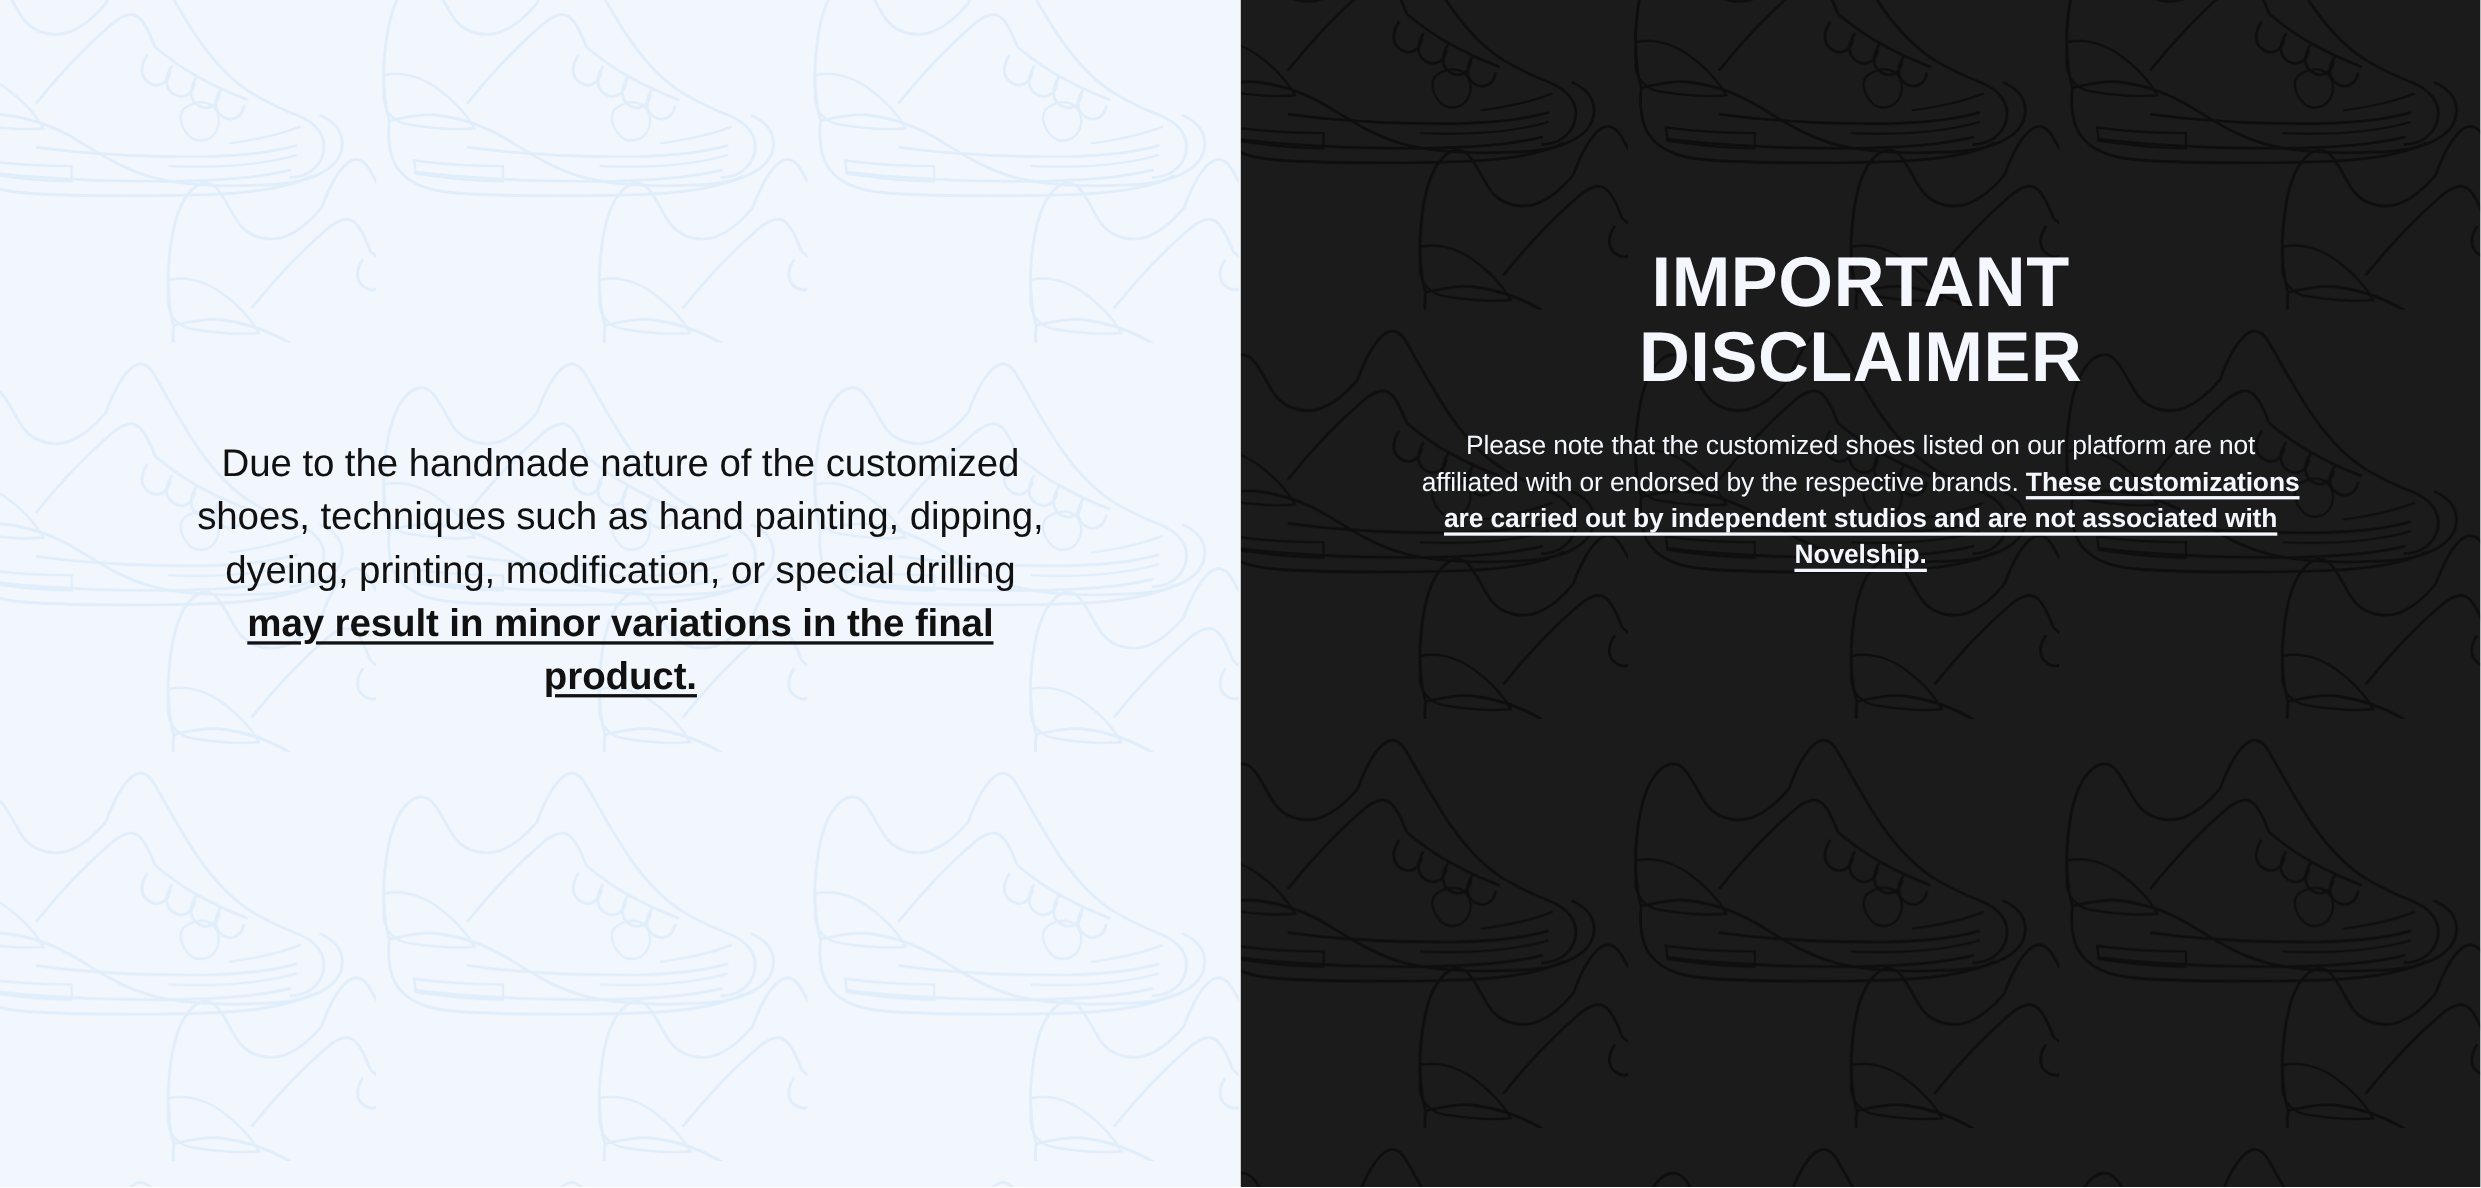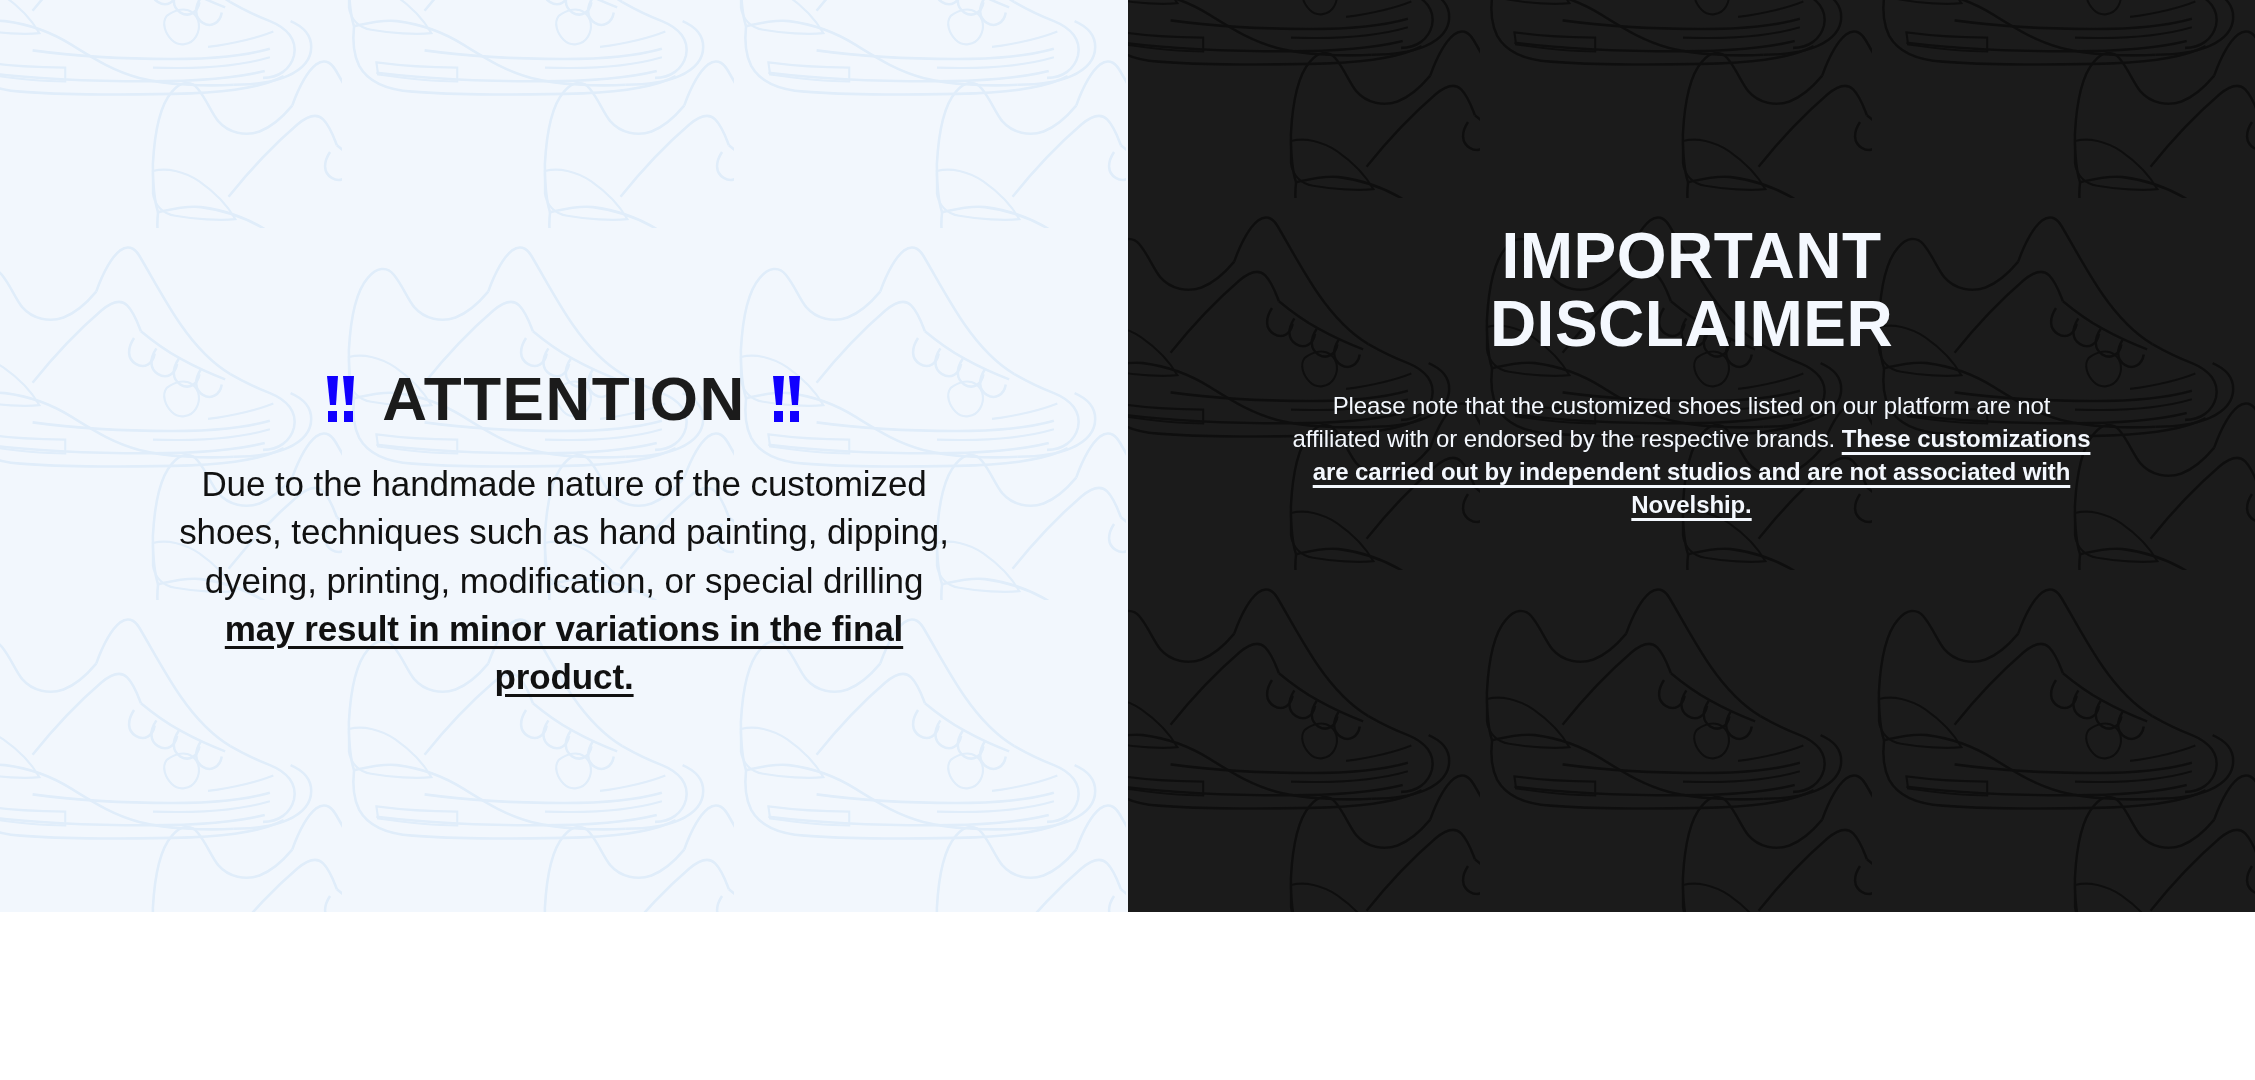--- a/index.html
+++ b/index.html
@@ -15,21 +15,21 @@
 
   .banner {
     width: 2255px;
     height: 1080px;
     display: flex;
     position: relative;
   }
 
   .panel {
     position: relative;
-    height: 912px;
+    height: 1079px;
     overflow: hidden;
     display: flex;
     flex-direction: column;
     align-items: center;
     justify-content: flex-start;
     box-sizing: border-box;
   }
 
   .panel-left {
     width: 1128px;
@@ -188,39 +188,20 @@
             <use href="#sneaker-art"></use>
           </g>
         </pattern>
       </defs>
       <rect x="0" y="0" width="1128" height="1080" fill="#f2f7fd"></rect>
       <rect x="0" y="0" width="1128" height="1080" fill="url(#sneaker-tile-light)"></rect>
     </svg>
 
     <div class="content content-left">
 
-      <h1 class="attention-heading">
-        <span class="bang">
-          <svg width="30" height="48" viewBox="0 0 30 48" aria-hidden="true">
-            <polygon points="1,1 12,1 10,30 4,30" fill="#1100ff"></polygon>
-            <rect x="2" y="36" width="9" height="11" fill="#1100ff"></rect>
-            <polygon points="17,1 28,1 26,30 20,30" fill="#1100ff"></polygon>
-            <rect x="18" y="36" width="9" height="11" fill="#1100ff"></rect>
-          </svg>
-        </span>
-        <span>ATTENTION</span>
-        <span class="bang">
-          <svg width="30" height="48" viewBox="0 0 30 48" aria-hidden="true">
-            <polygon points="1,1 12,1 10,30 4,30" fill="#1100ff"></polygon>
-            <rect x="2" y="36" width="9" height="11" fill="#1100ff"></rect>
-            <polygon points="17,1 28,1 26,30 20,30" fill="#1100ff"></polygon>
-            <rect x="18" y="36" width="9" height="11" fill="#1100ff"></rect>
-          </svg>
-        </span>
-      </h1>
 
       <p class="body-left"><span>Due to the handmade nature of the customized shoes, techniques such as hand painting, dipping, dyeing, printing, modification, or special drilling </span><span class="emph">may result in minor variations in the final product.</span></p>
 
     </div>
   </section>
 
   <section class="panel panel-right">
 
     <svg class="pattern-layer" viewBox="0 0 1127 1080" preserveAspectRatio="xMidYMid slice" aria-hidden="true">
       <defs>

